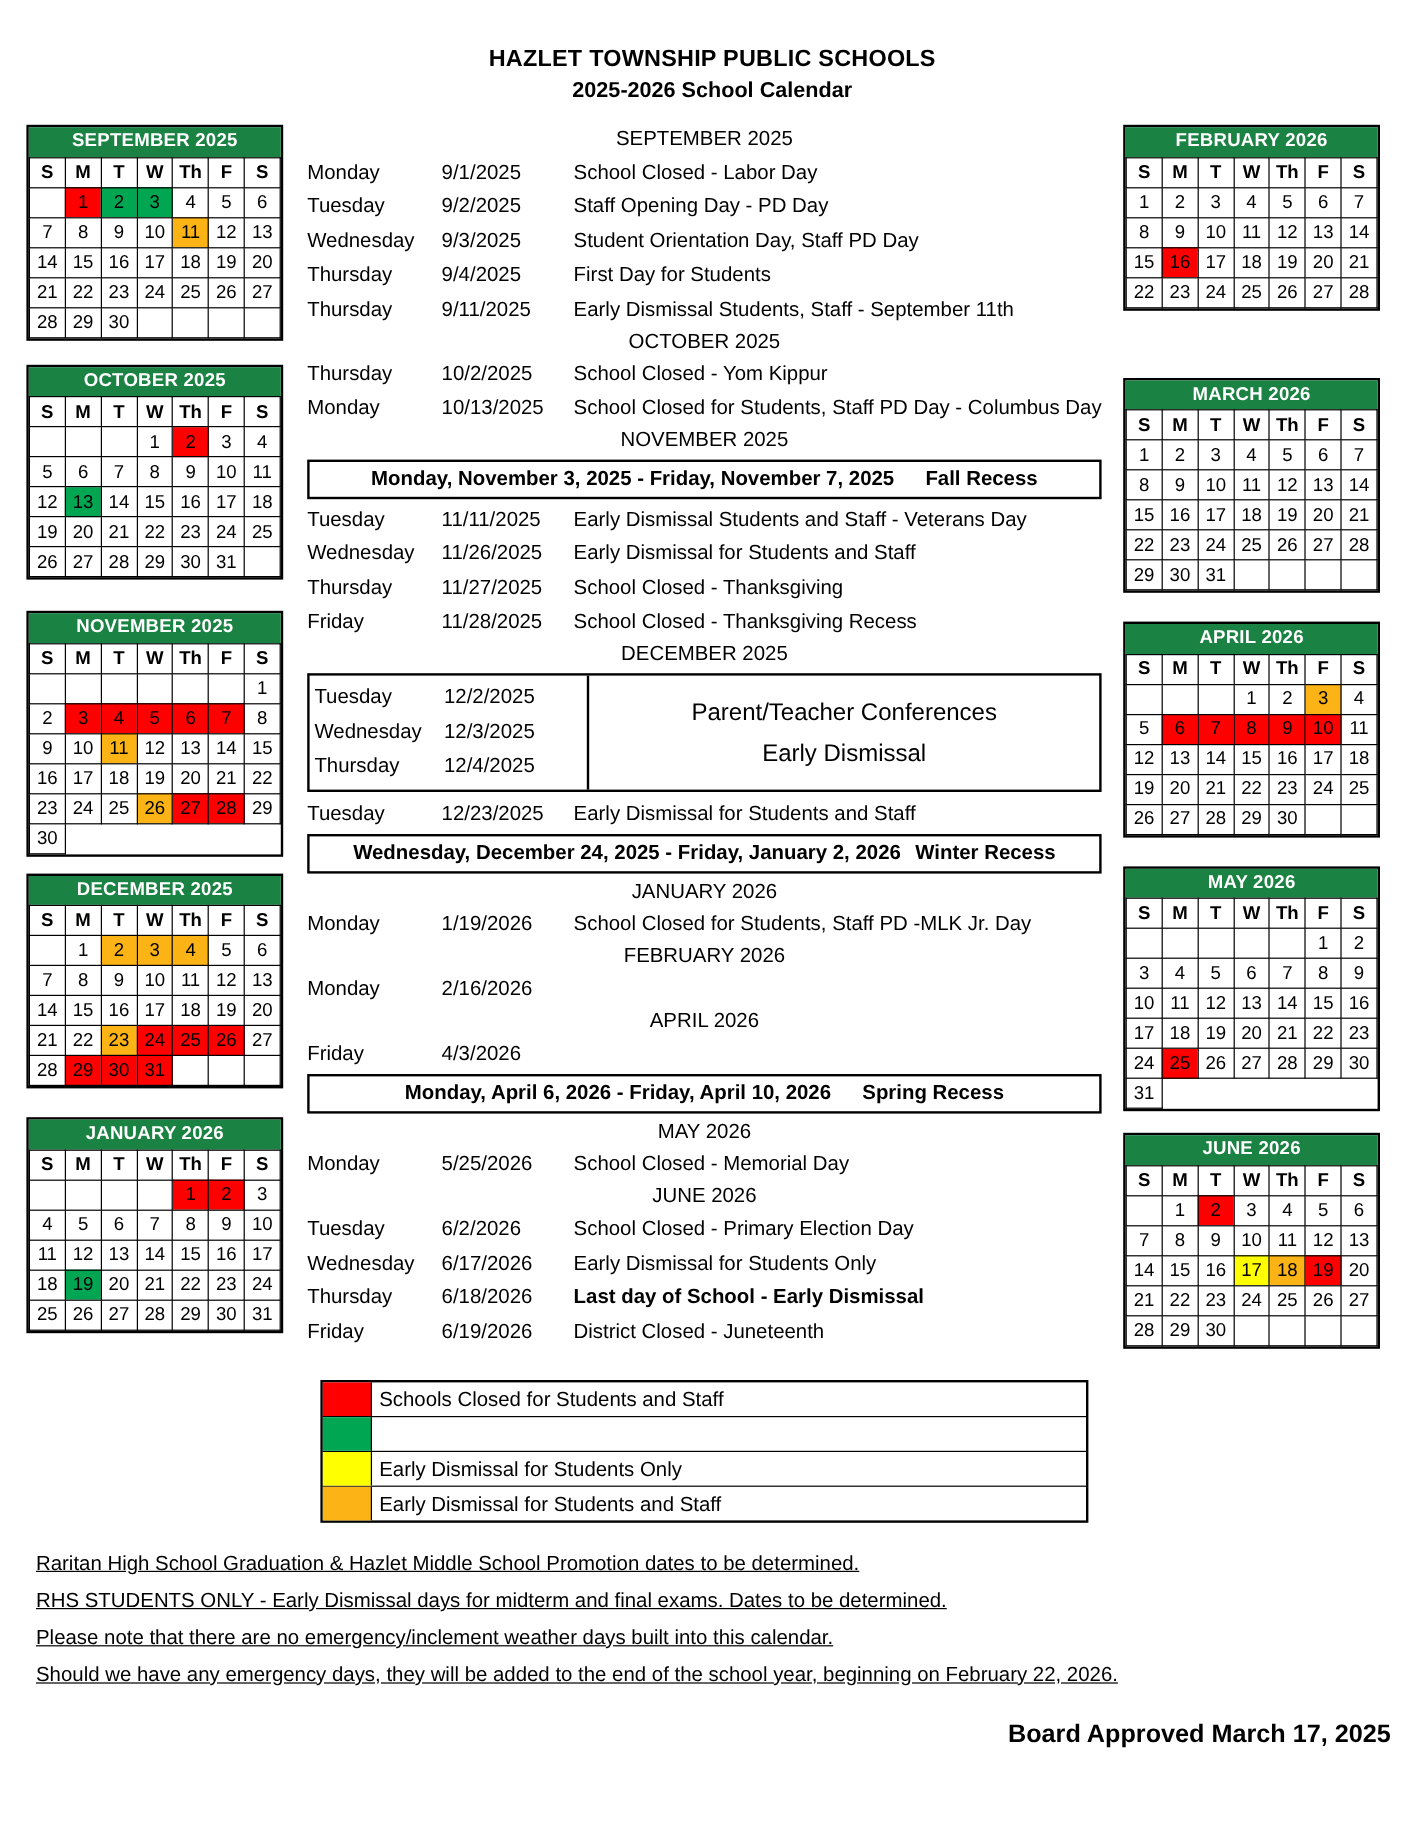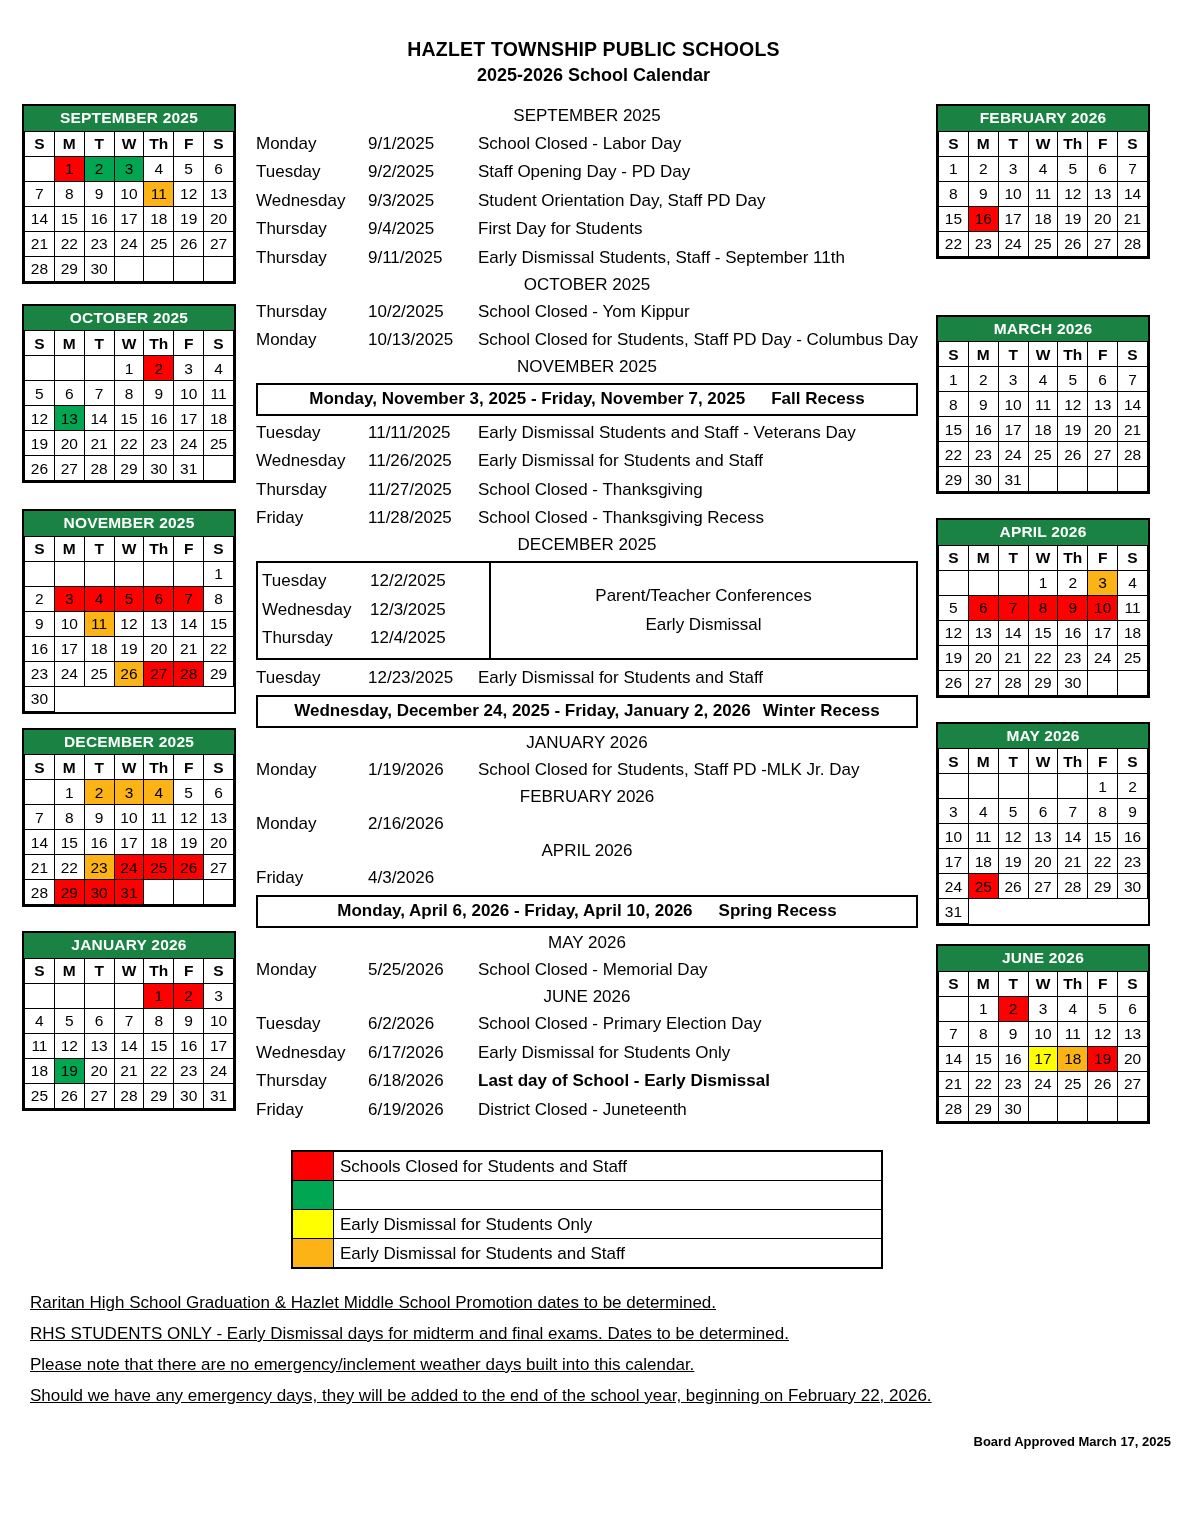--- a/index.html
+++ b/index.html
@@ -142,28 +142,28 @@
   .conf-left .crow { display: flex; font-size: 17px; line-height: 1.68; }
   .conf-left .crow .day { flex: 0 0 108px; }
   .conf-left .crow .date { flex: 1 1 auto; }
   .conf-right {
     flex: 1 1 auto;
     display: flex;
     flex-direction: column;
     justify-content: center;
     align-items: center;
     text-align: center;
-    font-size: 17px;
+    font-size: 20px;
     line-height: 1.7;
   }
 
   
   .legend {
     margin: 26px auto 0;
-    width: 592px;
+    width: 640px;
     border: 2px solid #000;
     box-sizing: border-box;
   }
   .legend-row {
     display: flex;
     align-items: stretch;
     height: 28px;
     border-bottom: 1.6px solid #000;
   }
   .legend-row:last-child { border-bottom: none; }
@@ -188,23 +188,23 @@
   .notes {
     position: absolute;
     left: 30px;
     top: 1288px;
     font-size: 17px;
     line-height: 1.82;
     text-decoration: underline;
   }
   .approved {
     position: absolute;
-    right: 16px;
+    right: 28px;
     top: 1434px;
-    font-size: 13px;
+    font-size: 21px;
     font-weight: bold;
   }
 </style>
 </head>
 <body>
 
 <div class="page">
 
   <div class="header">
     <div class="line1">HAZLET TOWNSHIP PUBLIC SCHOOLS</div>

